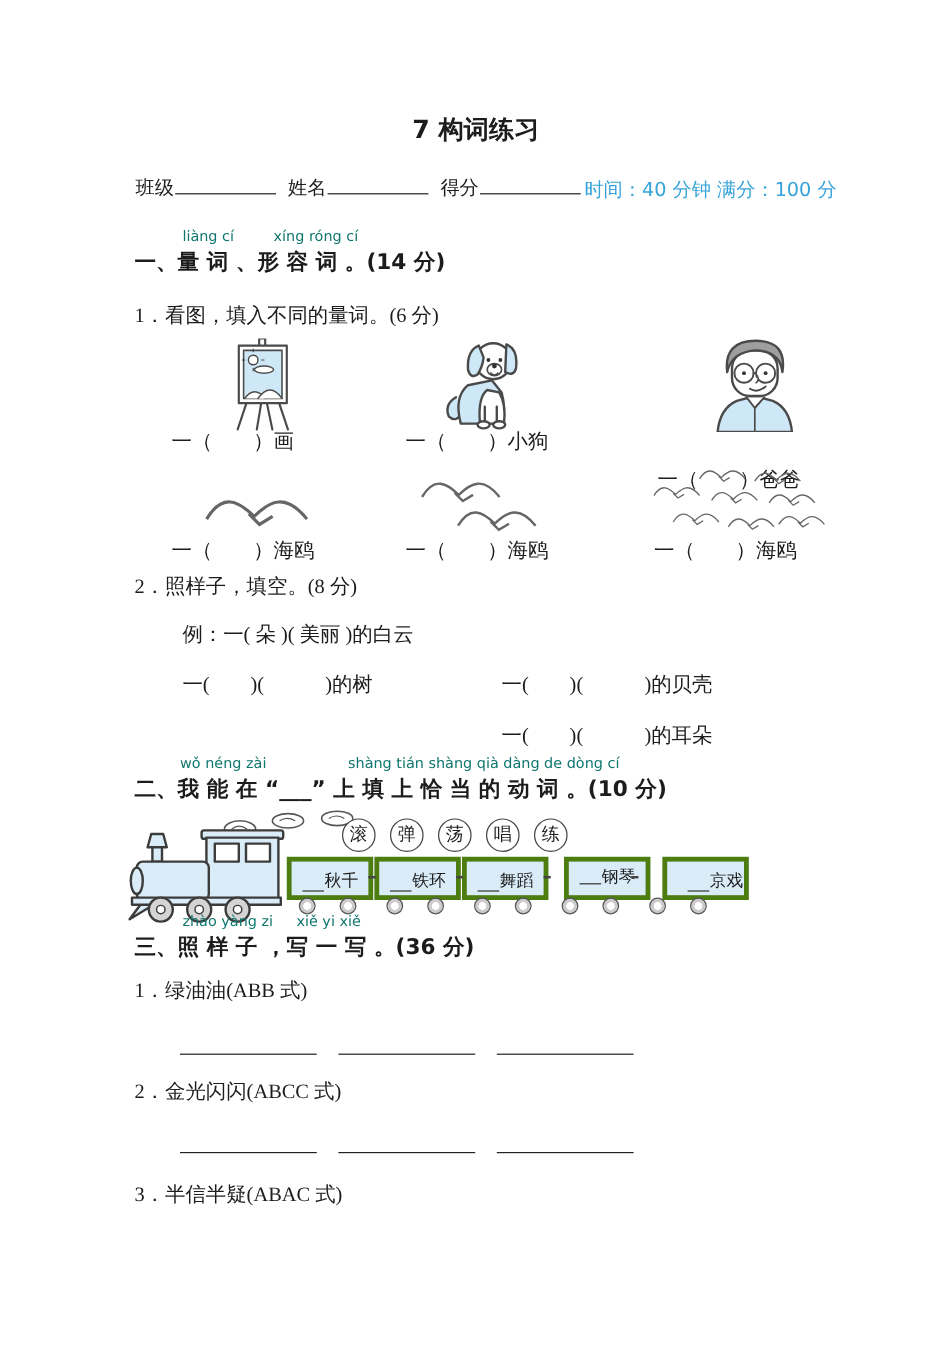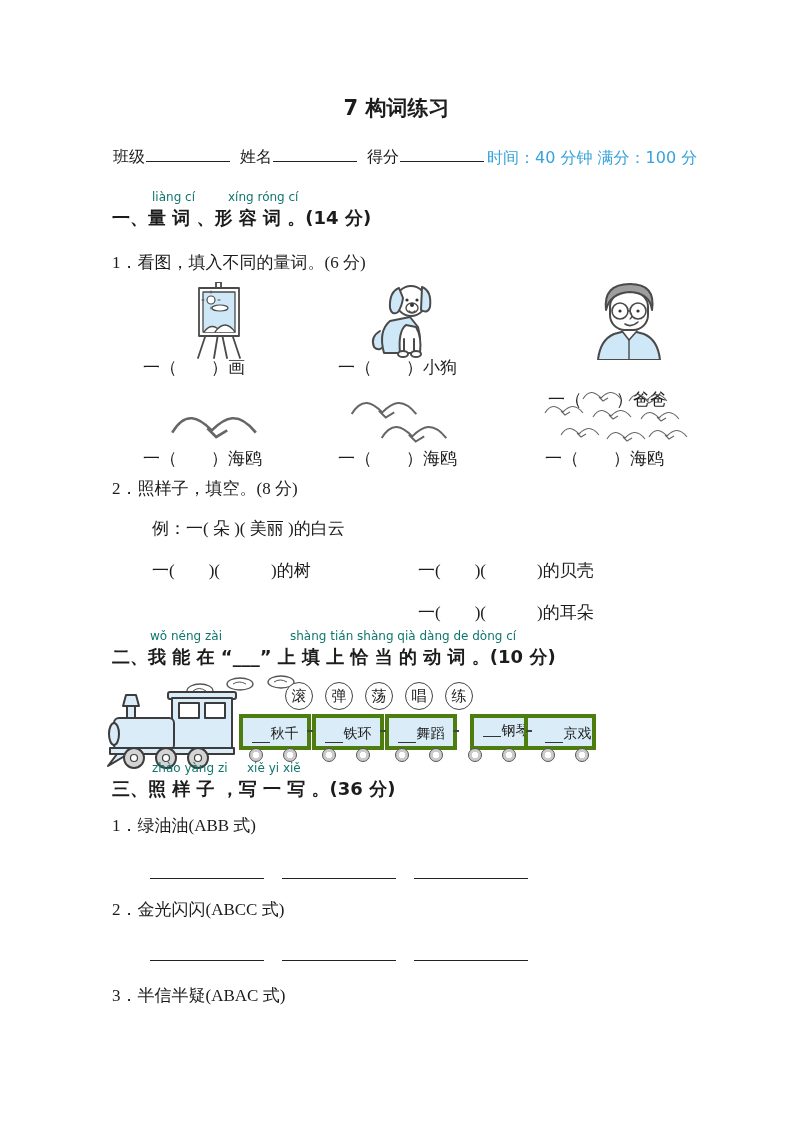--- a/index.html
+++ b/index.html
@@ -236,21 +236,21 @@
         <span>铁环</span>
       </div>
     <div class="car" style="left:279px;">
         <span class="cblank"></span>
         <span>舞蹈</span>
       </div>
     <div class="car" style="left:364px;align-items:center;">
         <span class="cblank"></span>
         <span>钢琴</span>
       </div>
-    <div class="car" style="left:418px;padding-left:16px;">
+    <div class="car" style="left:446px;padding-left:16px;">
         <span class="cblank"></span>
         <span>京戏</span>
       </div>
 
     <div class="coupler" style="left:201px;"></div>
     <div class="coupler" style="left:274px;"></div>
     <div class="coupler" style="left:347px;"></div>
     <div class="coupler" style="left:420px;"></div>
 
     <div class="cwheel" style="left:143px;"></div>

